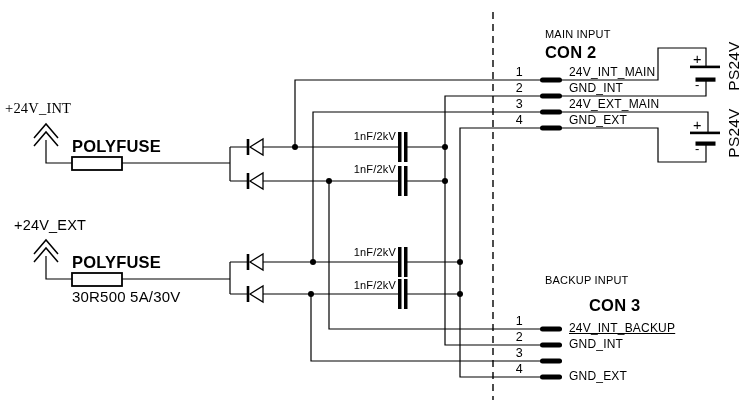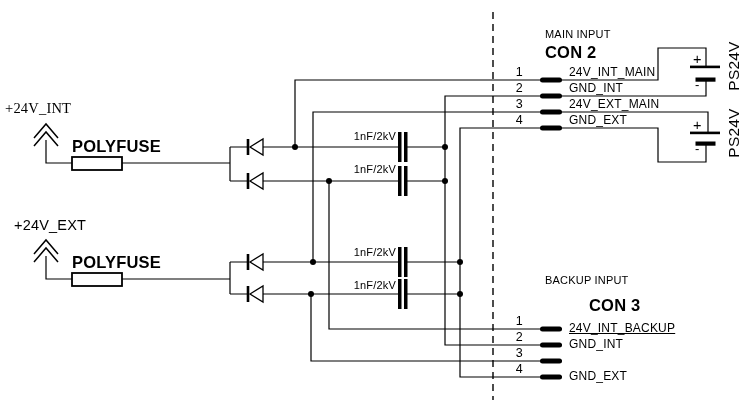--- a/index.html
+++ b/index.html
@@ -132,20 +132,21 @@
     </g>
 
     <path d="M493 12 V400" stroke="#000" stroke-width="1.4" stroke-dasharray="7 5" fill="none"></path>
   </svg>
 
   <div class="t fs14" style="left:5px;top:101px;font-family:Liberation Serif, serif;">+24V_INT</div>
   <div class="t fs16" style="left:72px;top:138px;">POLYFUSE</div>
 
   <div class="t fs14" style="left:2px;top:218px;margin-left:12px;">+24V_EXT</div>
   <div class="t fs16" style="left:72px;top:254px;">POLYFUSE</div>
+  <div class="t fs15" style="left:72px;top:289px;">30R500 5A/30V</div>
 
   <div class="t fs11 ra" style="left:320px;top:131px;width:76px;">1nF/2kV</div>
   <div class="t fs11 ra" style="left:320px;top:164px;width:76px;">1nF/2kV</div>
   <div class="t fs11 ra" style="left:320px;top:247px;width:76px;">1nF/2kV</div>
   <div class="t fs11 ra" style="left:320px;top:280px;width:76px;">1nF/2kV</div>
 
   <div class="t fs11" style="left:545px;top:29px;">MAIN INPUT</div>
   <div class="t fs16" style="left:545px;top:44px;">CON 2</div>
 
   <div class="t fs125 ra" style="left:505px;top:66px;width:18px;">1</div>

